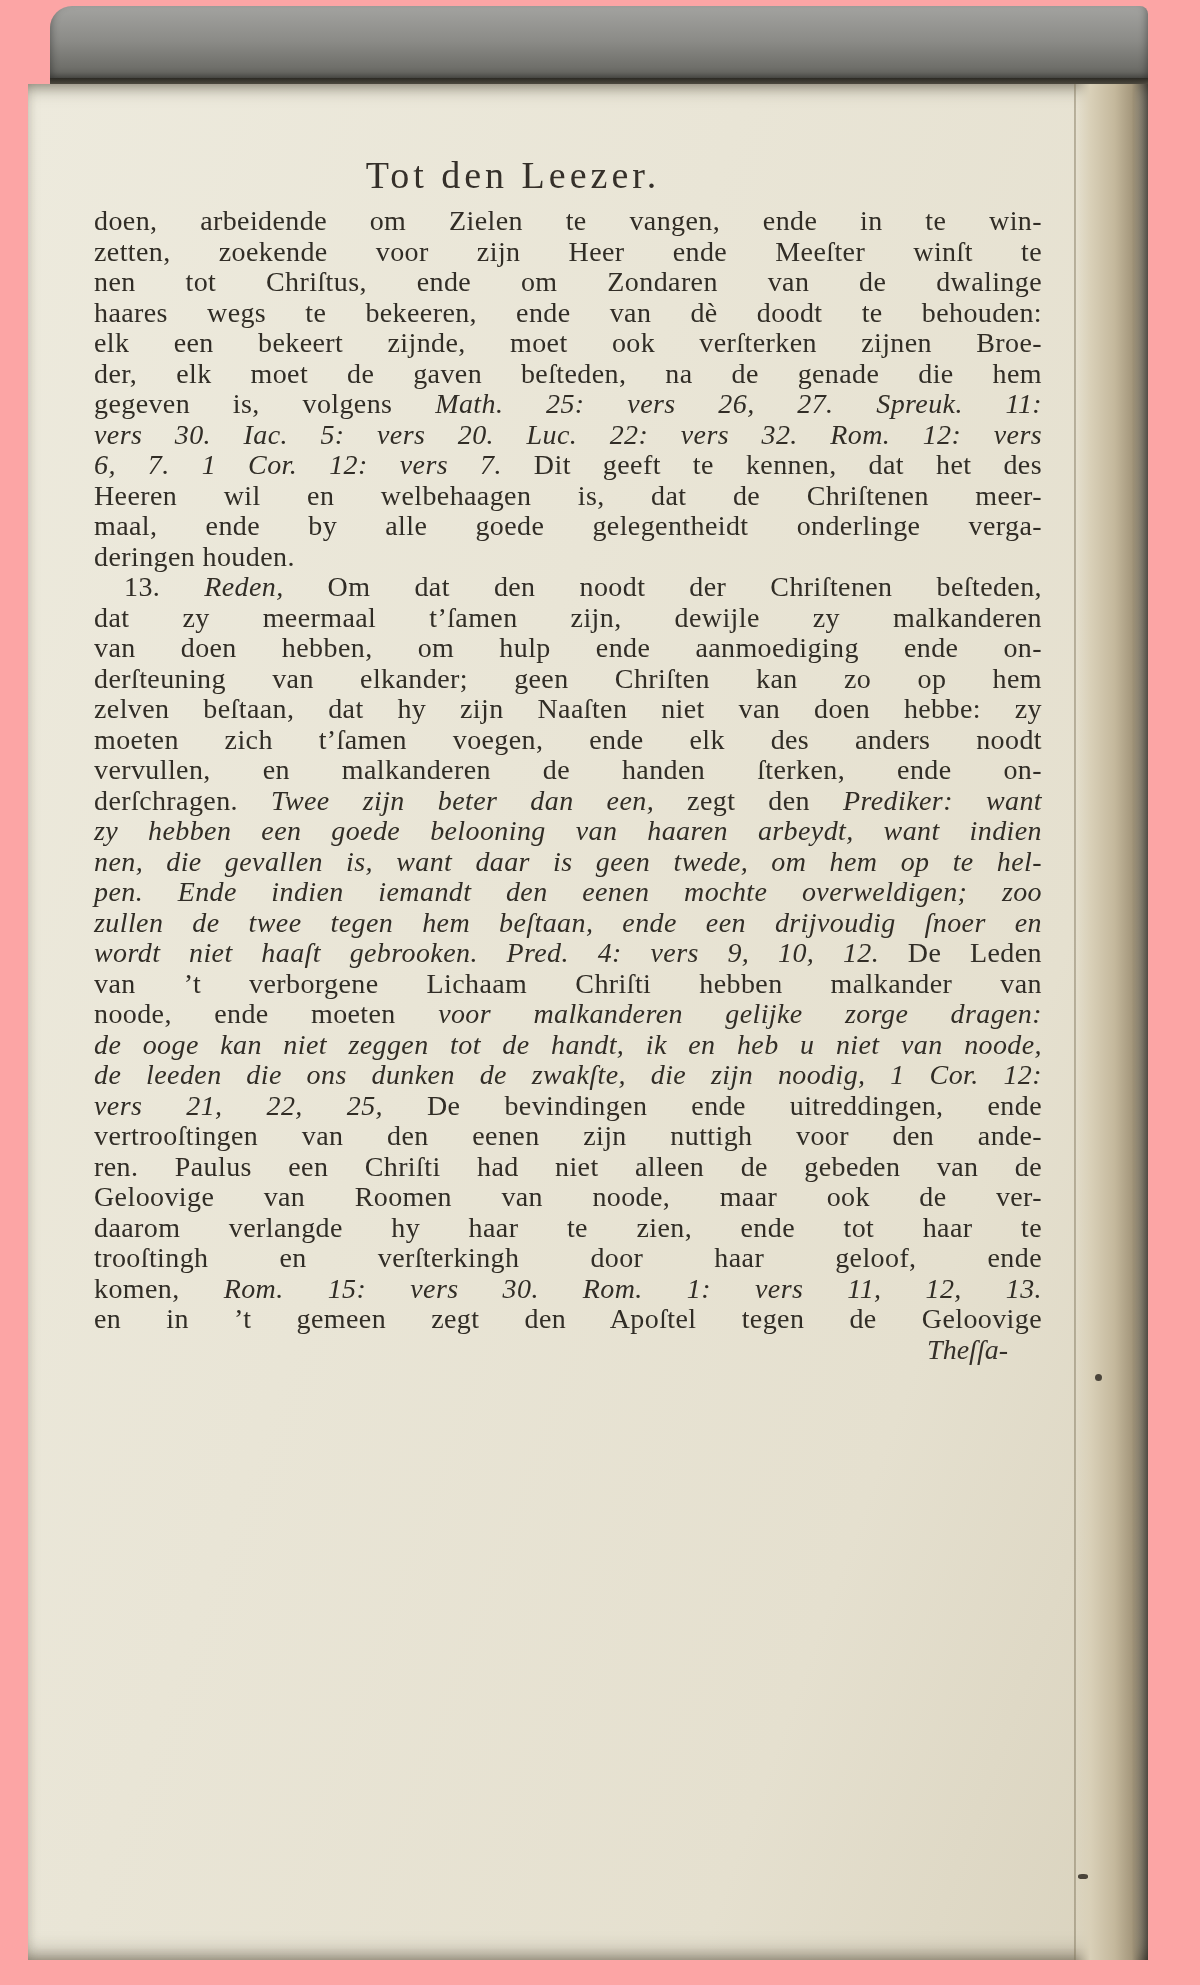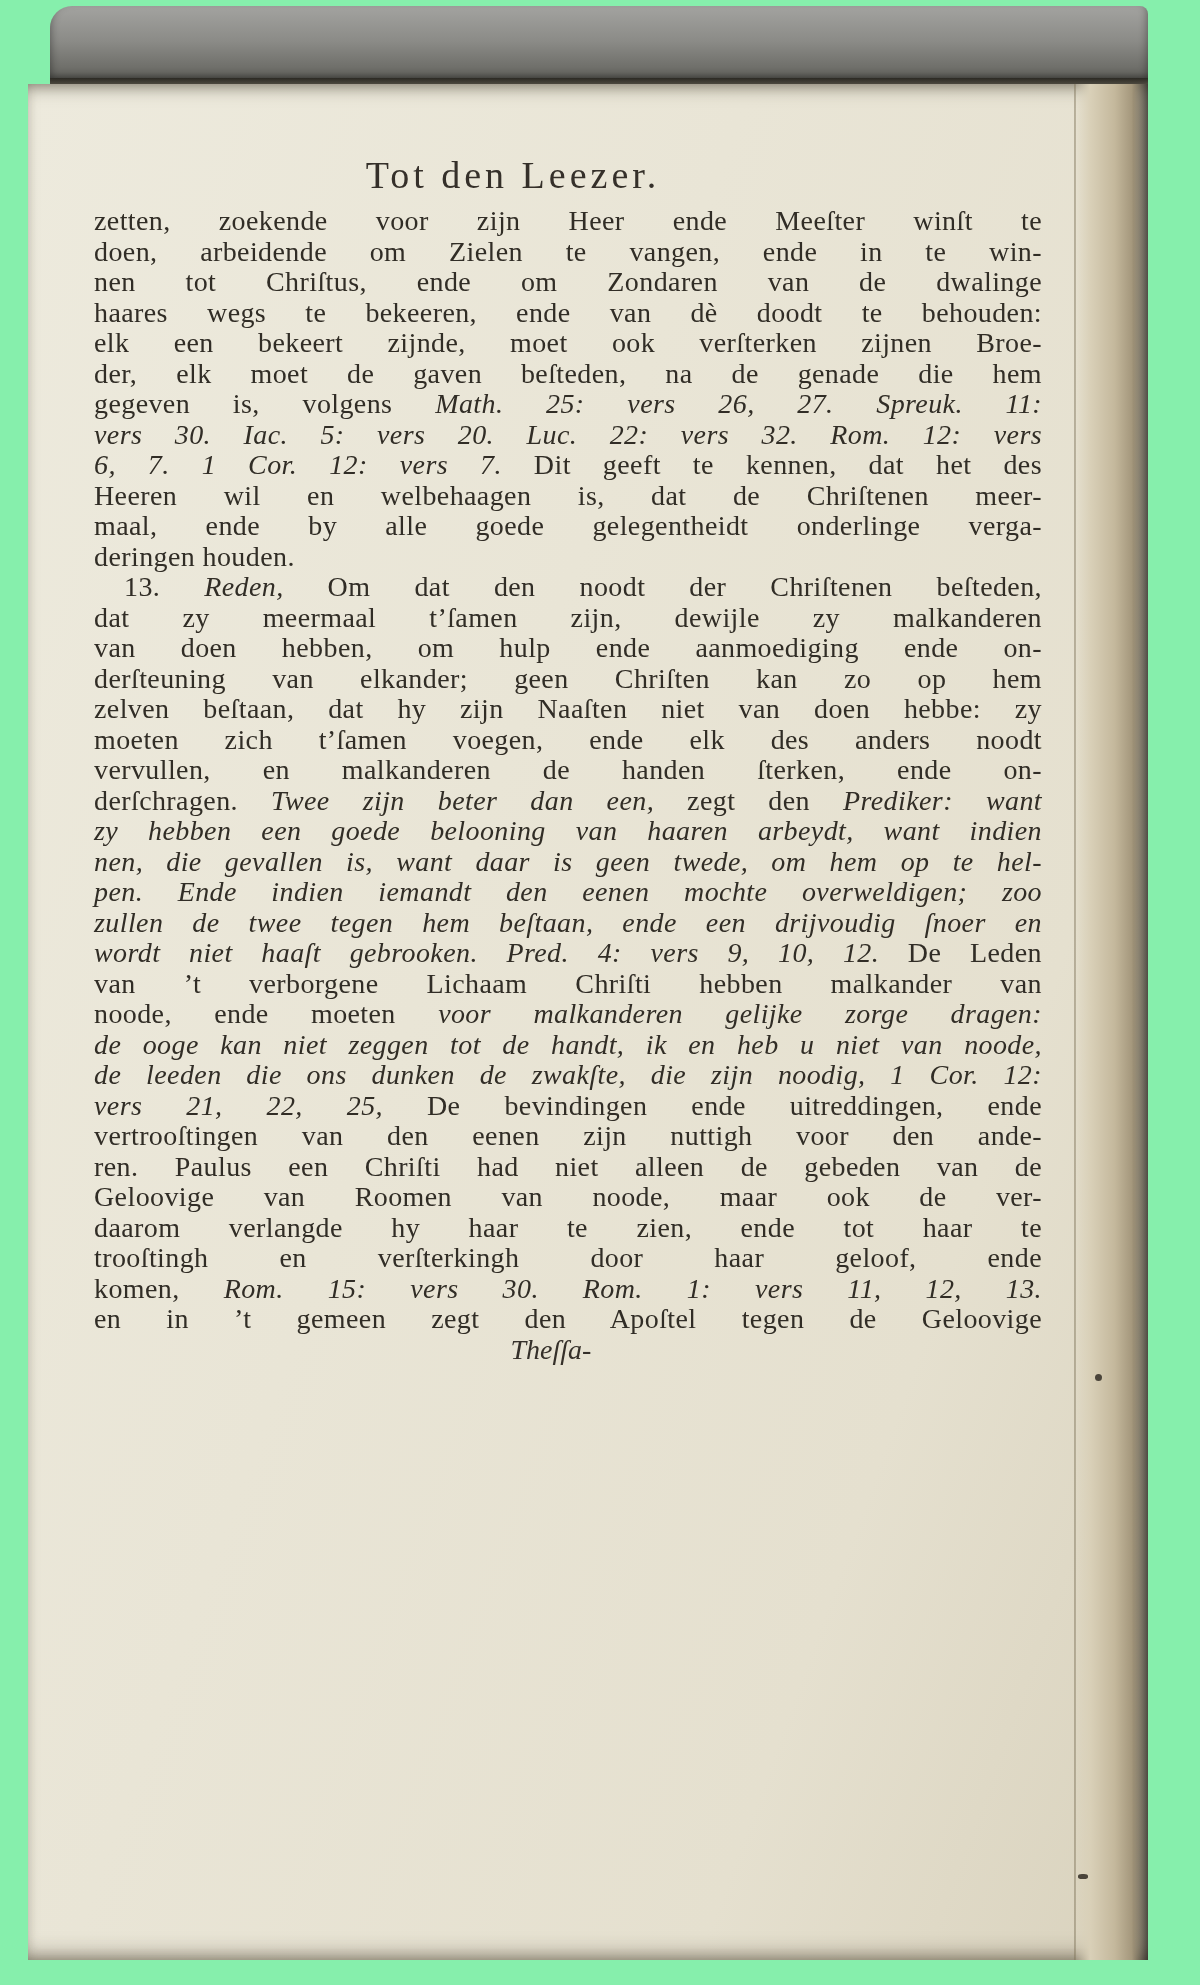--- a/index.html
+++ b/index.html
@@ -1,18 +1,18 @@
 <!DOCTYPE html>
 <html><head>
 <meta charset="utf-8">
 <style>
   html, body { margin:0; padding:0; background:#000; }
   .stage {
     position:relative; width:1200px; height:1985px;
-    background:#86efac; overflow:hidden;
+    background:#fca5a5; overflow:hidden;
     font-family:"Liberation Serif", serif;
   }
   
   .book-top {
     position:absolute; left:50px; top:6px; width:1098px; height:78px;
     background:linear-gradient(180deg,#a3a3a0 0%, #8b8b87 45%, #6a6a65 85%, #4c4c47 100%);
     border-radius:22px 8px 2px 2px;
     box-shadow: inset 0 -6px 10px rgba(0,0,0,.45);
   }
   .book-top-seam {
@@ -52,21 +52,21 @@
   .body-lines { margin-top:0; }
   .line {
     font-size:28px; line-height:30.5px; height:30.5px;
     white-space:nowrap; letter-spacing:.4px; color:#312d26;
   }
   .line.j { white-space:normal; text-align:justify; text-align-last:justify; }
   .line.indent { padding-left:30px; }
   .line em { font-style:italic; }
   .catchword {
     font-size:28px; line-height:30.5px; font-style:italic;
-    text-align:center; padding-right:34px; color:#35302a;
+    text-align:right; padding-right:34px; color:#35302a;
   }
   .ink-speck { position:absolute; background:#4a443a; border-radius:50%; }
   .speck-a { width:7px; height:7px; right:46px; top:1290px; }
   .speck-b { width:10px; height:5px; right:60px; top:1790px; border-radius:40%; }
 </style>
 </head>
 <body>
 
 <div class="stage">
 
@@ -75,22 +75,22 @@
 
   <div class="page">
     <div class="fore-edge-line"></div>
     <div class="fore-edge"></div>
     <div class="edge-shadow-right"></div>
 
     <div class="text-block">
       <div class="page-header">Tot den Leezer.</div>
 
       <div class="body-lines">
+          <div class="line j"><span>doen, arbeidende om Zielen te vangen, ende in te win-</span></div>
           <div class="line j"><span>zetten, zoekende voor zijn Heer ende Meeſter winſt te</span></div>
-          <div class="line j"><span>doen, arbeidende om Zielen te vangen, ende in te win-</span></div>
           <div class="line j"><span>nen tot Chriſtus, ende om Zondaren van de dwalinge</span></div>
           <div class="line j"><span>haares wegs te bekeeren, ende van dè doodt te behouden:</span></div>
           <div class="line j"><span>elk een bekeert zijnde, moet ook verſterken zijnen Broe-</span></div>
           <div class="line j"><span>der, elk moet de gaven beſteden, na de genade die hem</span></div>
           <div class="line j"><span>gegeven is, volgens </span><em>Math. 25: vers 26, 27. Spreuk. 11:</em></div>
           <div class="line j"><em>vers 30. Iac. 5: vers 20. Luc. 22: vers 32. Rom. 12: vers</em></div>
           <div class="line j"><em>6, 7. 1 Cor. 12: vers 7. </em><span>Dit geeft te kennen, dat het des</span></div>
           <div class="line j"><span>Heeren wil en welbehaagen is, dat de Chriſtenen meer-</span></div>
           <div class="line j"><span>maal, ende by alle goede gelegentheidt onderlinge verga-</span></div>
           <div class="line"><span>deringen houden.</span></div>

